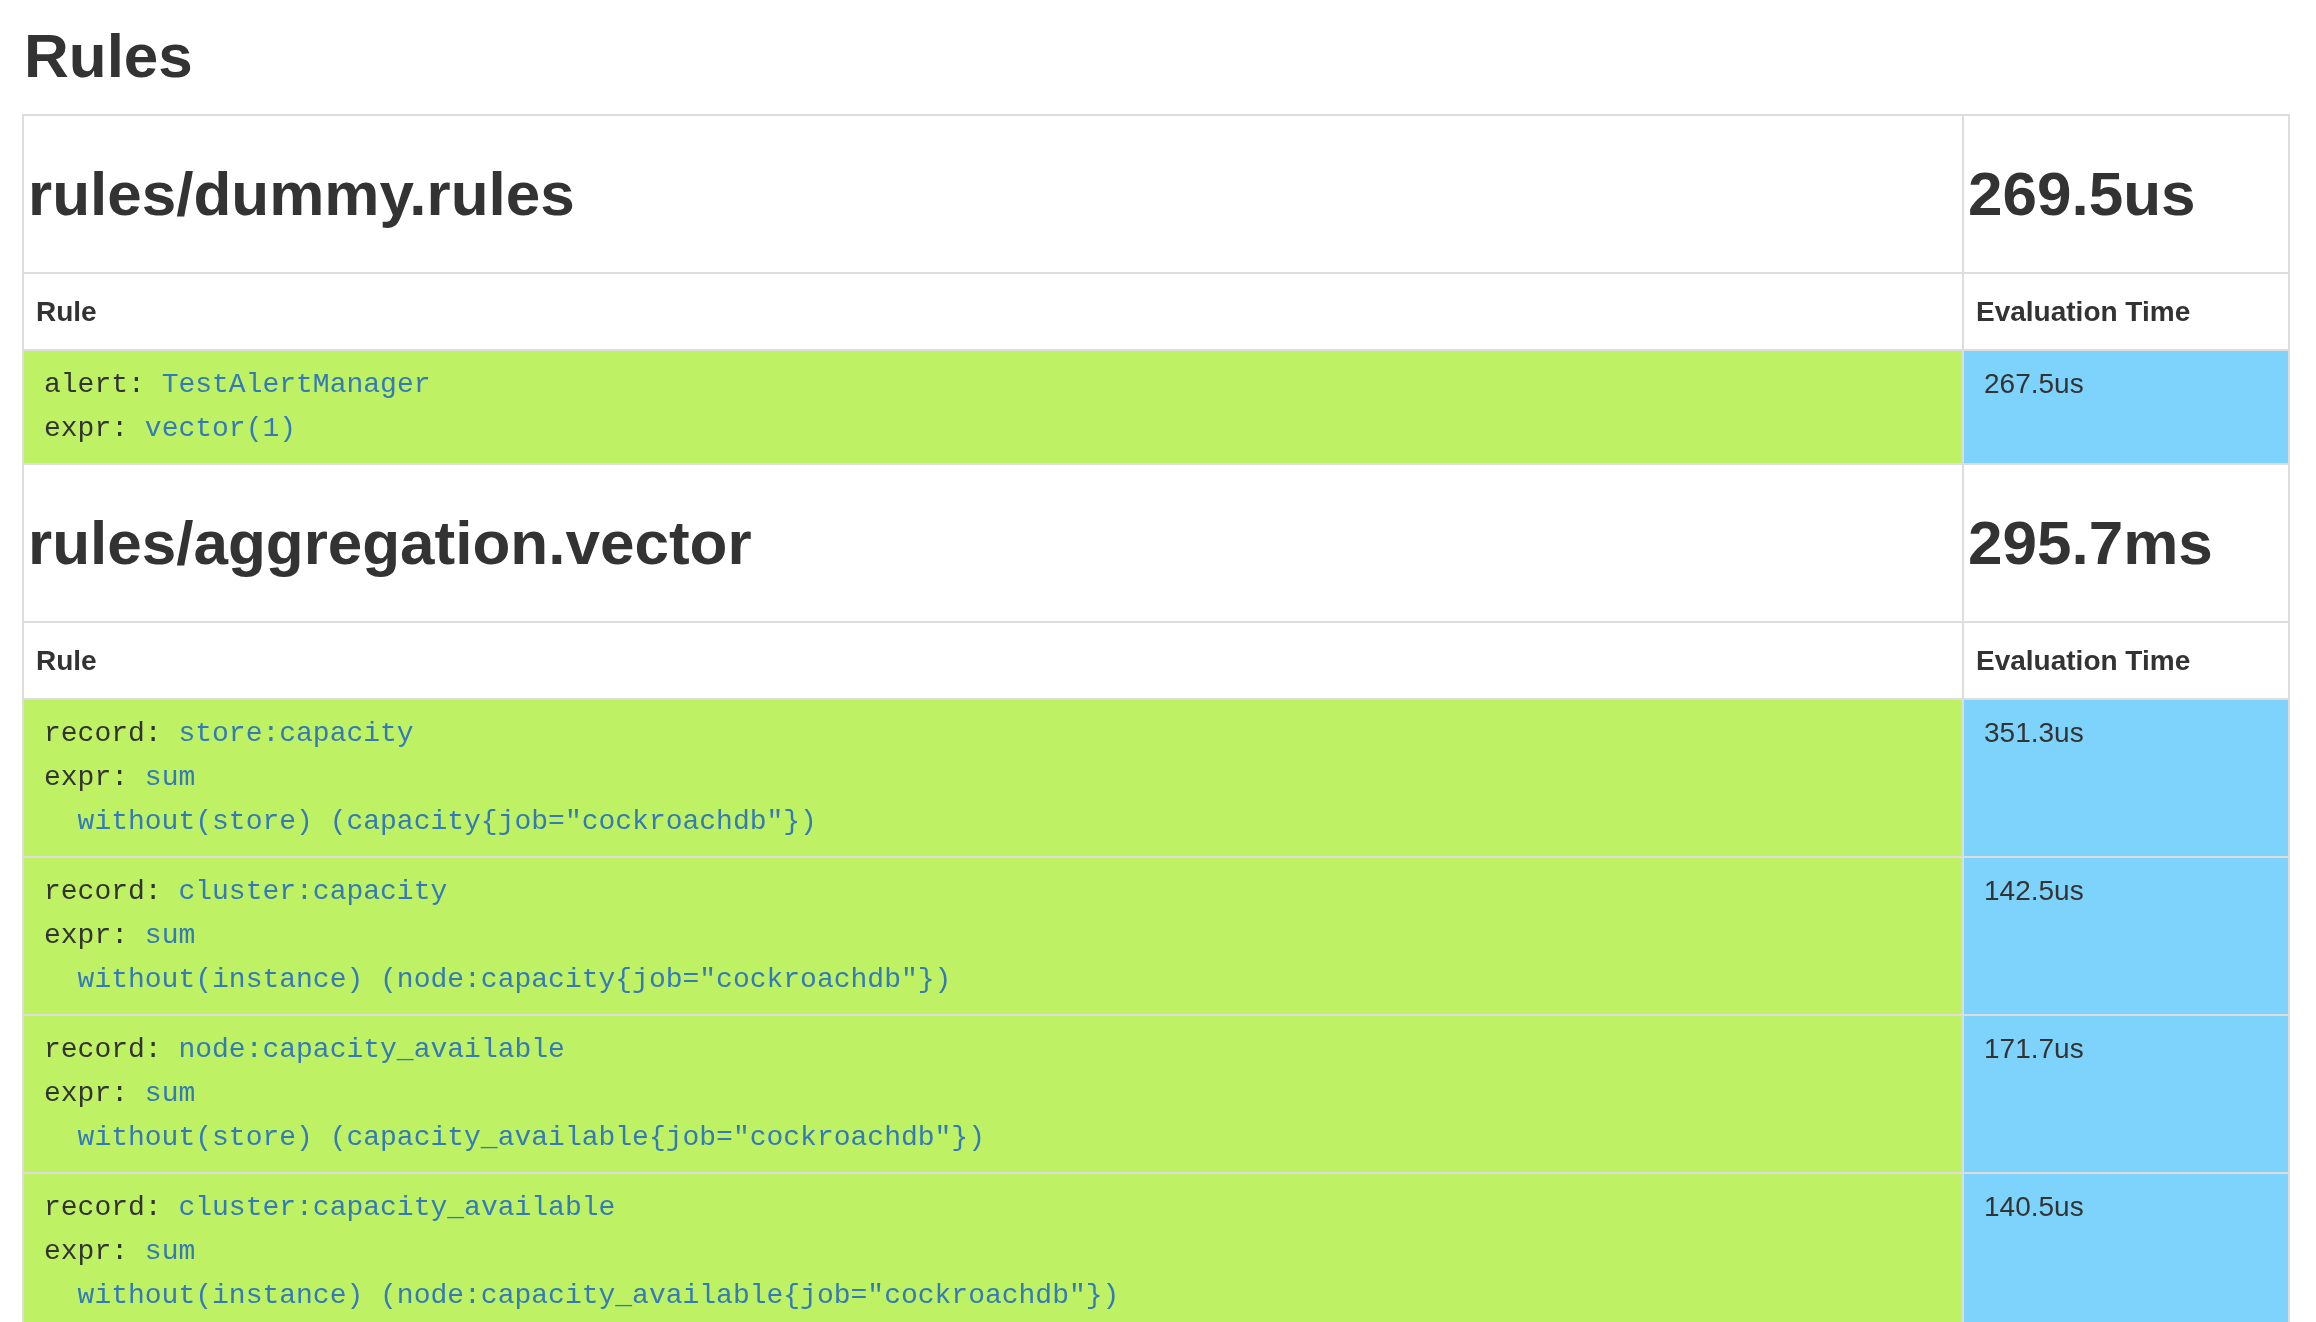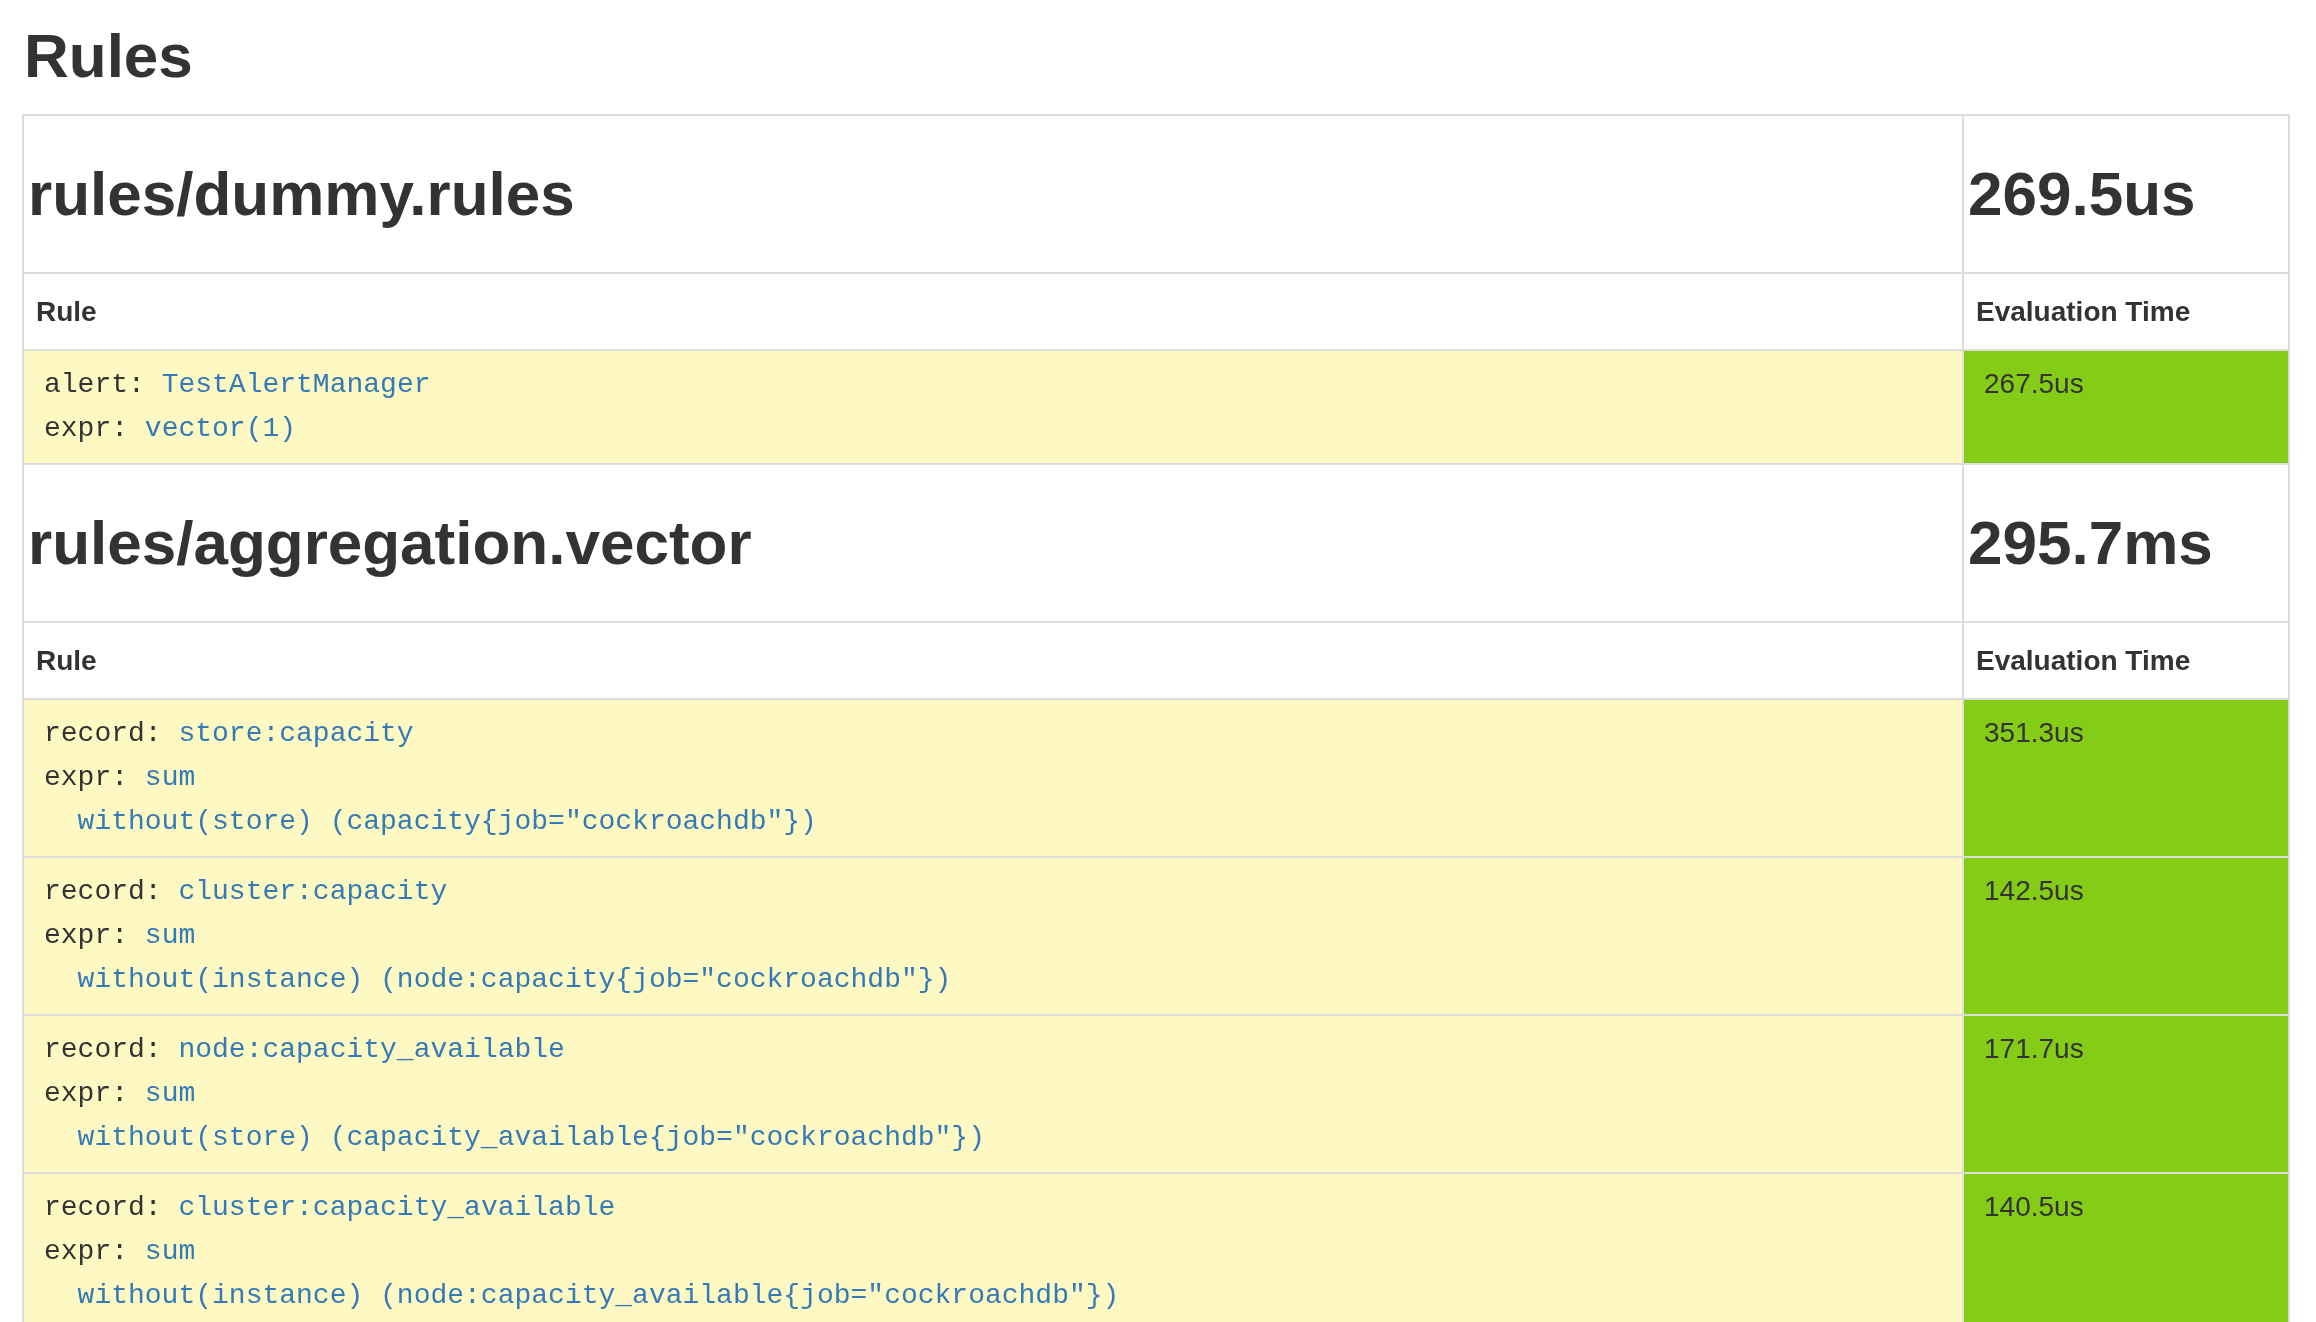--- a/index.html
+++ b/index.html
@@ -42,40 +42,40 @@
     color: #333333;
   }
   th.col-head {
     font-size: 28px;
     line-height: 33px;
     font-weight: bold;
     padding: 21px 12px;
     color: #333333;
   }
   td.code-cell {
-    background: #fef9c3;
+    background: #bef264;
     padding: 12px 20px;
     font-family: "Liberation Mono", monospace;
     font-size: 28px;
     line-height: 44px;
     color: #333333;
   }
   .code-line { white-space: pre; }
   .yaml-key { color: #333333; }
   a.rule-link {
     color: #337ab7;
     text-decoration: none;
     cursor: pointer;
   }
   td.time-cell {
     font-size: 28px;
     line-height: 33px;
     padding: 16px 20px;
     color: #333333;
-    background: #84cc16;
+    background: #7dd3fc;
   }
 </style>
 </head>
 <body>
 
 <h1 class="page-title">Rules</h1>
 
 <table class="rules-table">
   <colgroup>
     <col class="col-rule">

